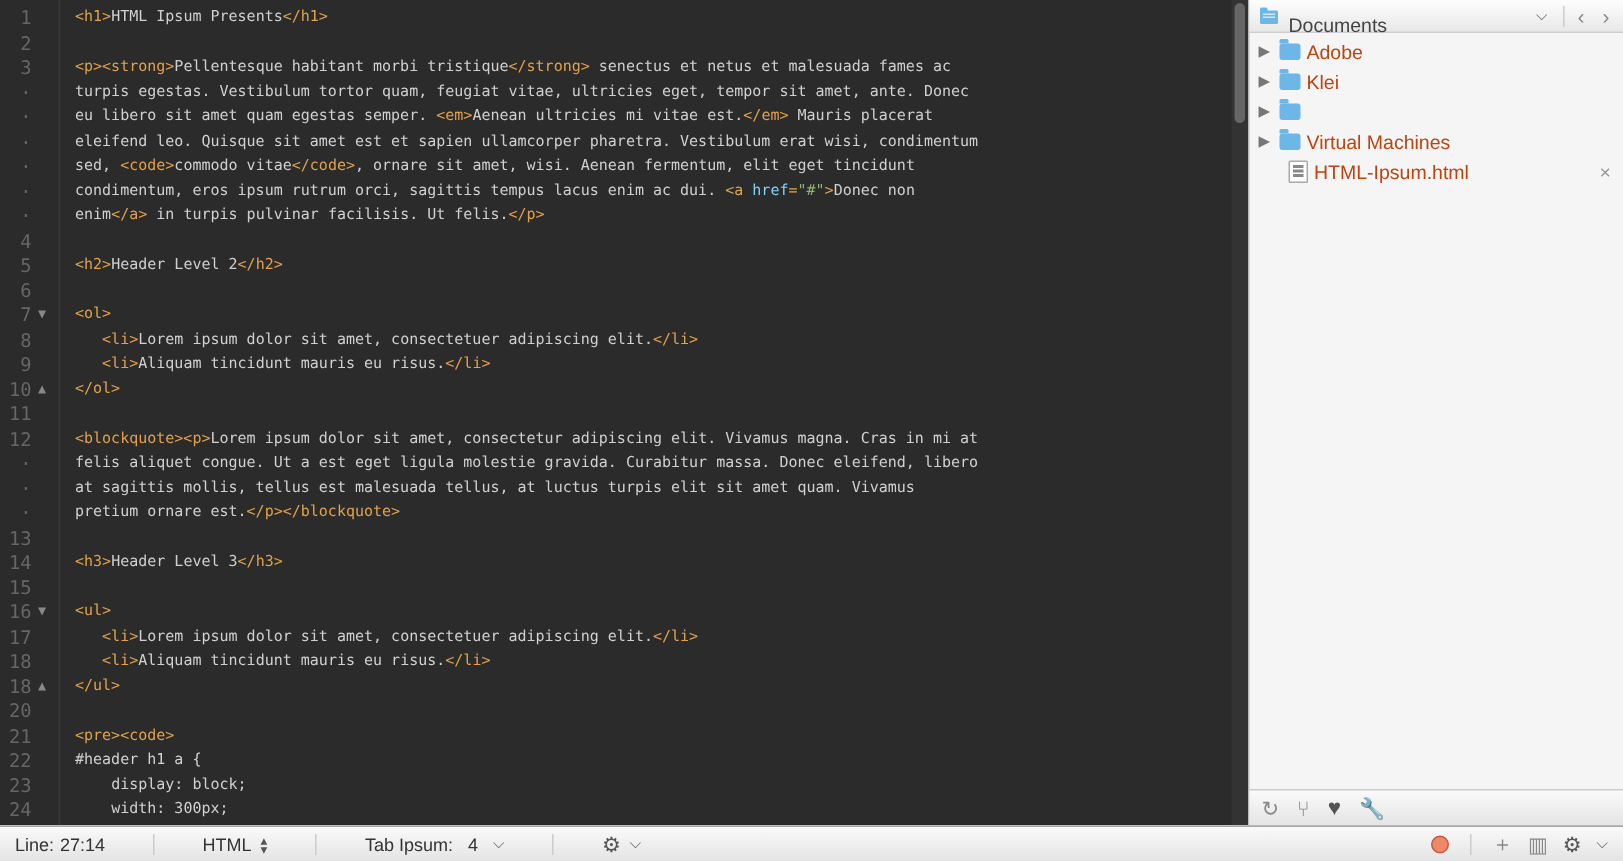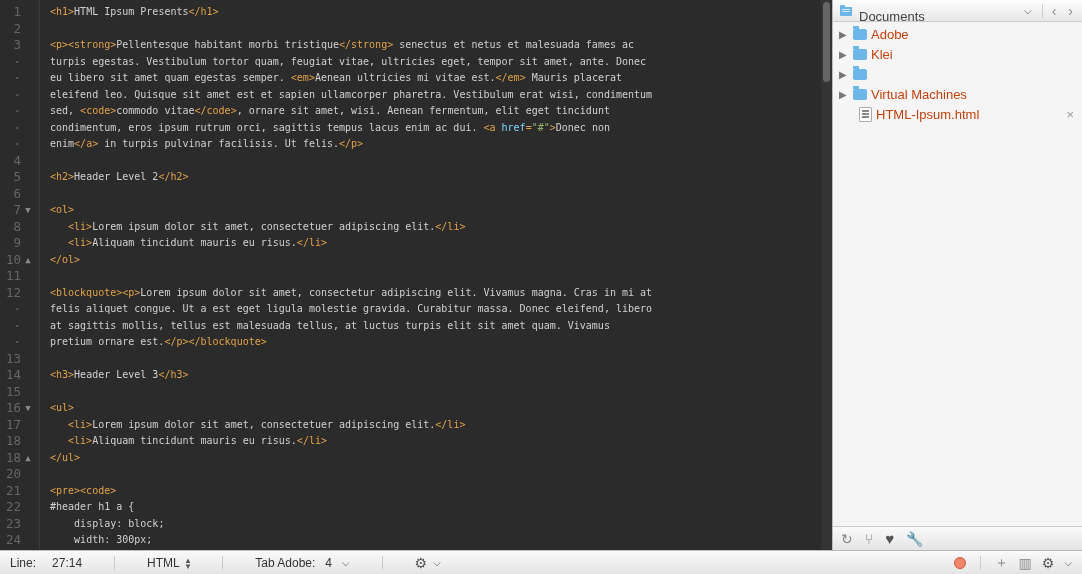--- a/index.html
+++ b/index.html
@@ -337,33 +337,33 @@
       <span class="icon-btn heart">♥</span>
       <span class="icon-btn wrench">🔧</span>
     </div>
   </div>
 </div>
 
 <div class="statusbar">
   <div class="status-left">
     <div class="status-segment">
       <span>Line:</span>
-      <span style="margin-left:12px">27:14</span>
+      <span style="">27:14</span>
     </div>
     <span class="sep"></span>
     <div class="status-segment">
       <span>HTML</span>
       <span class="dd-arrows">
           <span>▴</span>
           <span>▾</span>
         </span>
     </div>
     <span class="sep"></span>
     <div class="status-segment">
-      <span>Tab Adobe:</span>
+      <span>Tab Ipsum:</span>
       <span style="margin-left:6px">4</span>
       <span style="margin-left:6px;font-size:10px;color:#666">⌵</span>
     </div>
     <span class="sep"></span>
     <div class="status-segment">
       <span class="gear">⚙</span>
       <span style="margin-left:2px;font-size:10px;color:#666">⌵</span>
     </div>
   </div>
   <div class="status-right">

